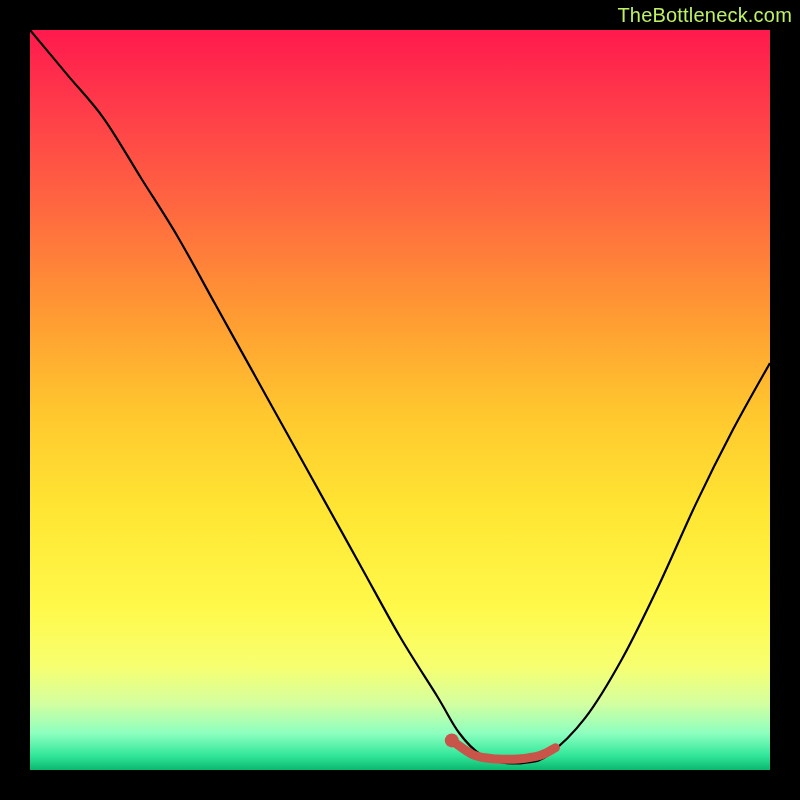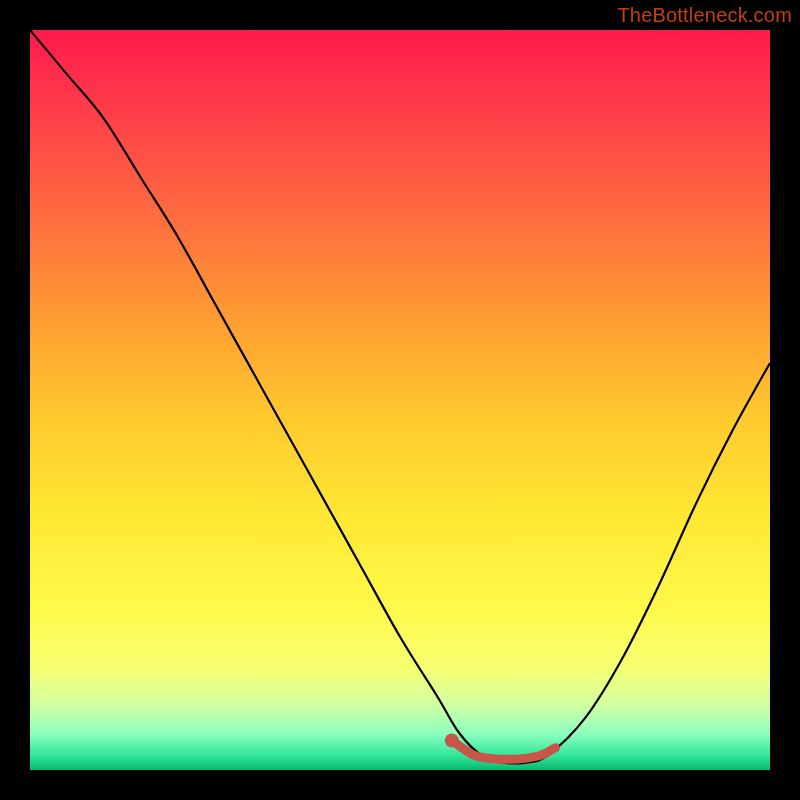--- a/index.html
+++ b/index.html
@@ -37,21 +37,21 @@
       #d4ffa0 91%,
       #8effc0 95%,
       #33e79a 98%,
       #0ab86f 100%
     );
   }
   .watermark {
     position: absolute;
     top: 4px;
     right: 8px;
-    color: #c2410c;
+    color: #bef264;
     font-size: 20px;
     font-weight: 500;
     letter-spacing: 0.2px;
     z-index: 5;
   }
   svg.overlay {
     position: absolute;
     left: 0;
     top: 0;
     width: 740px;

